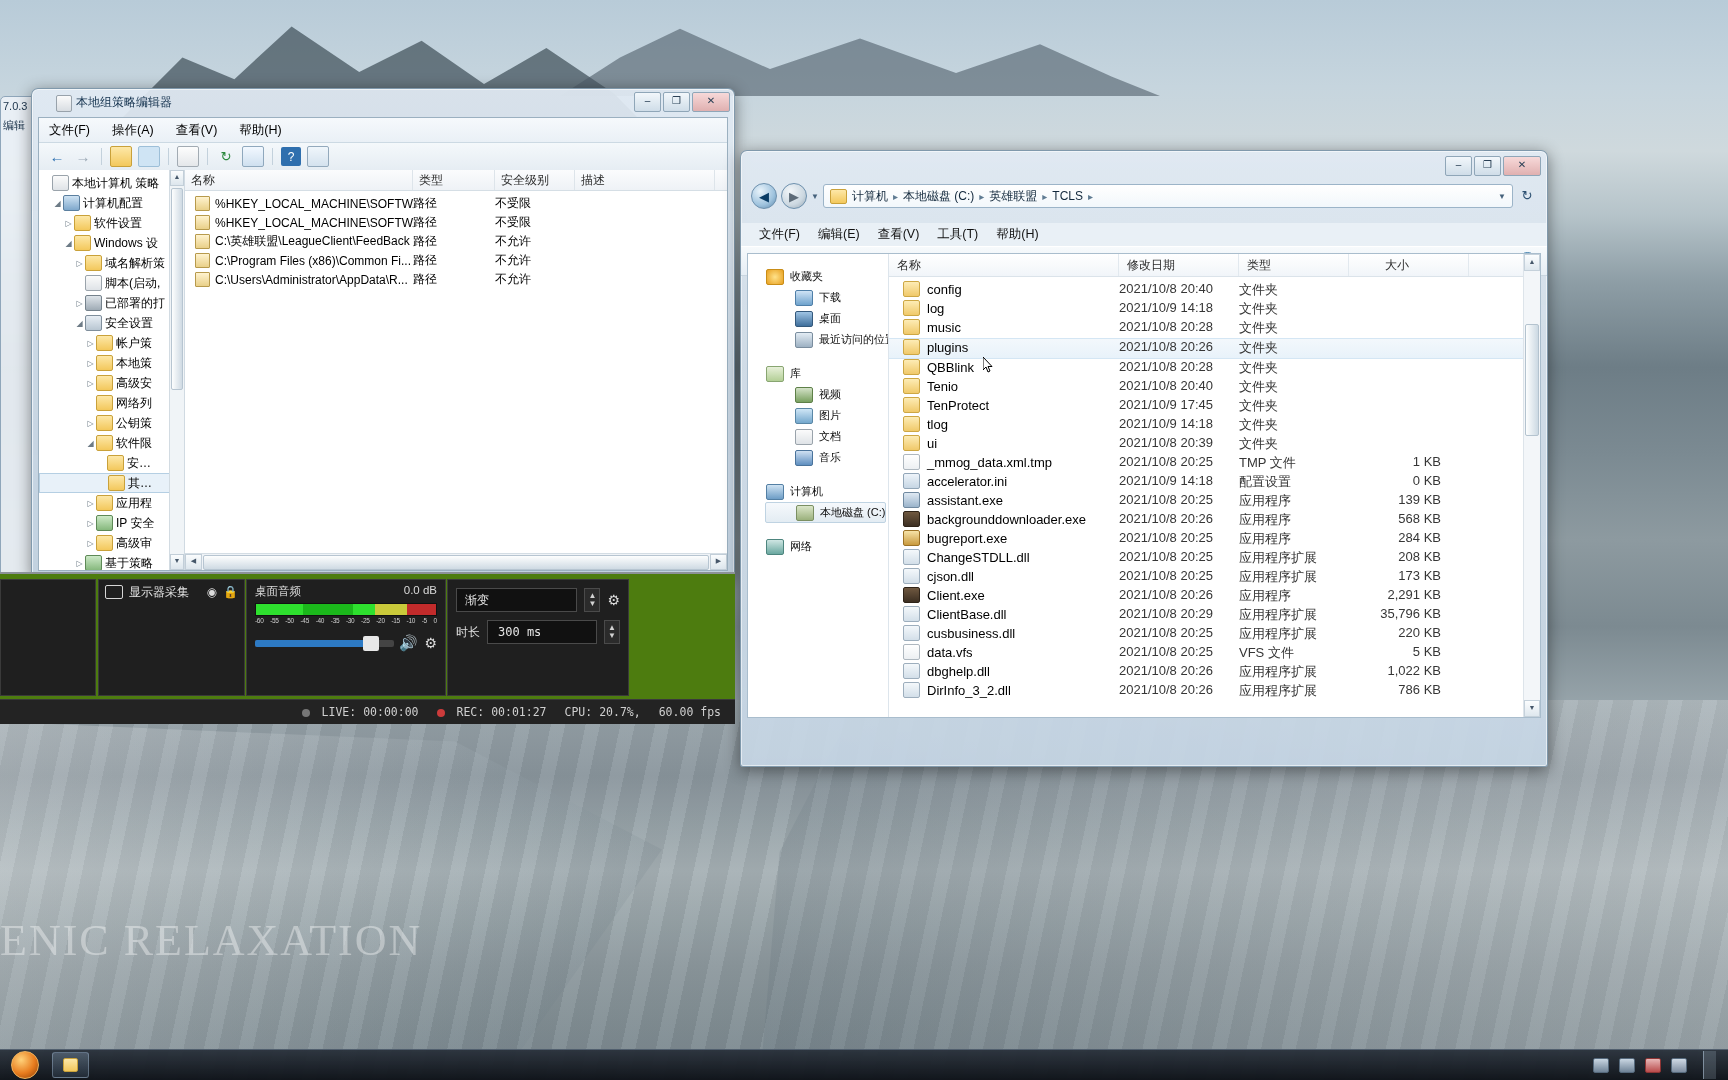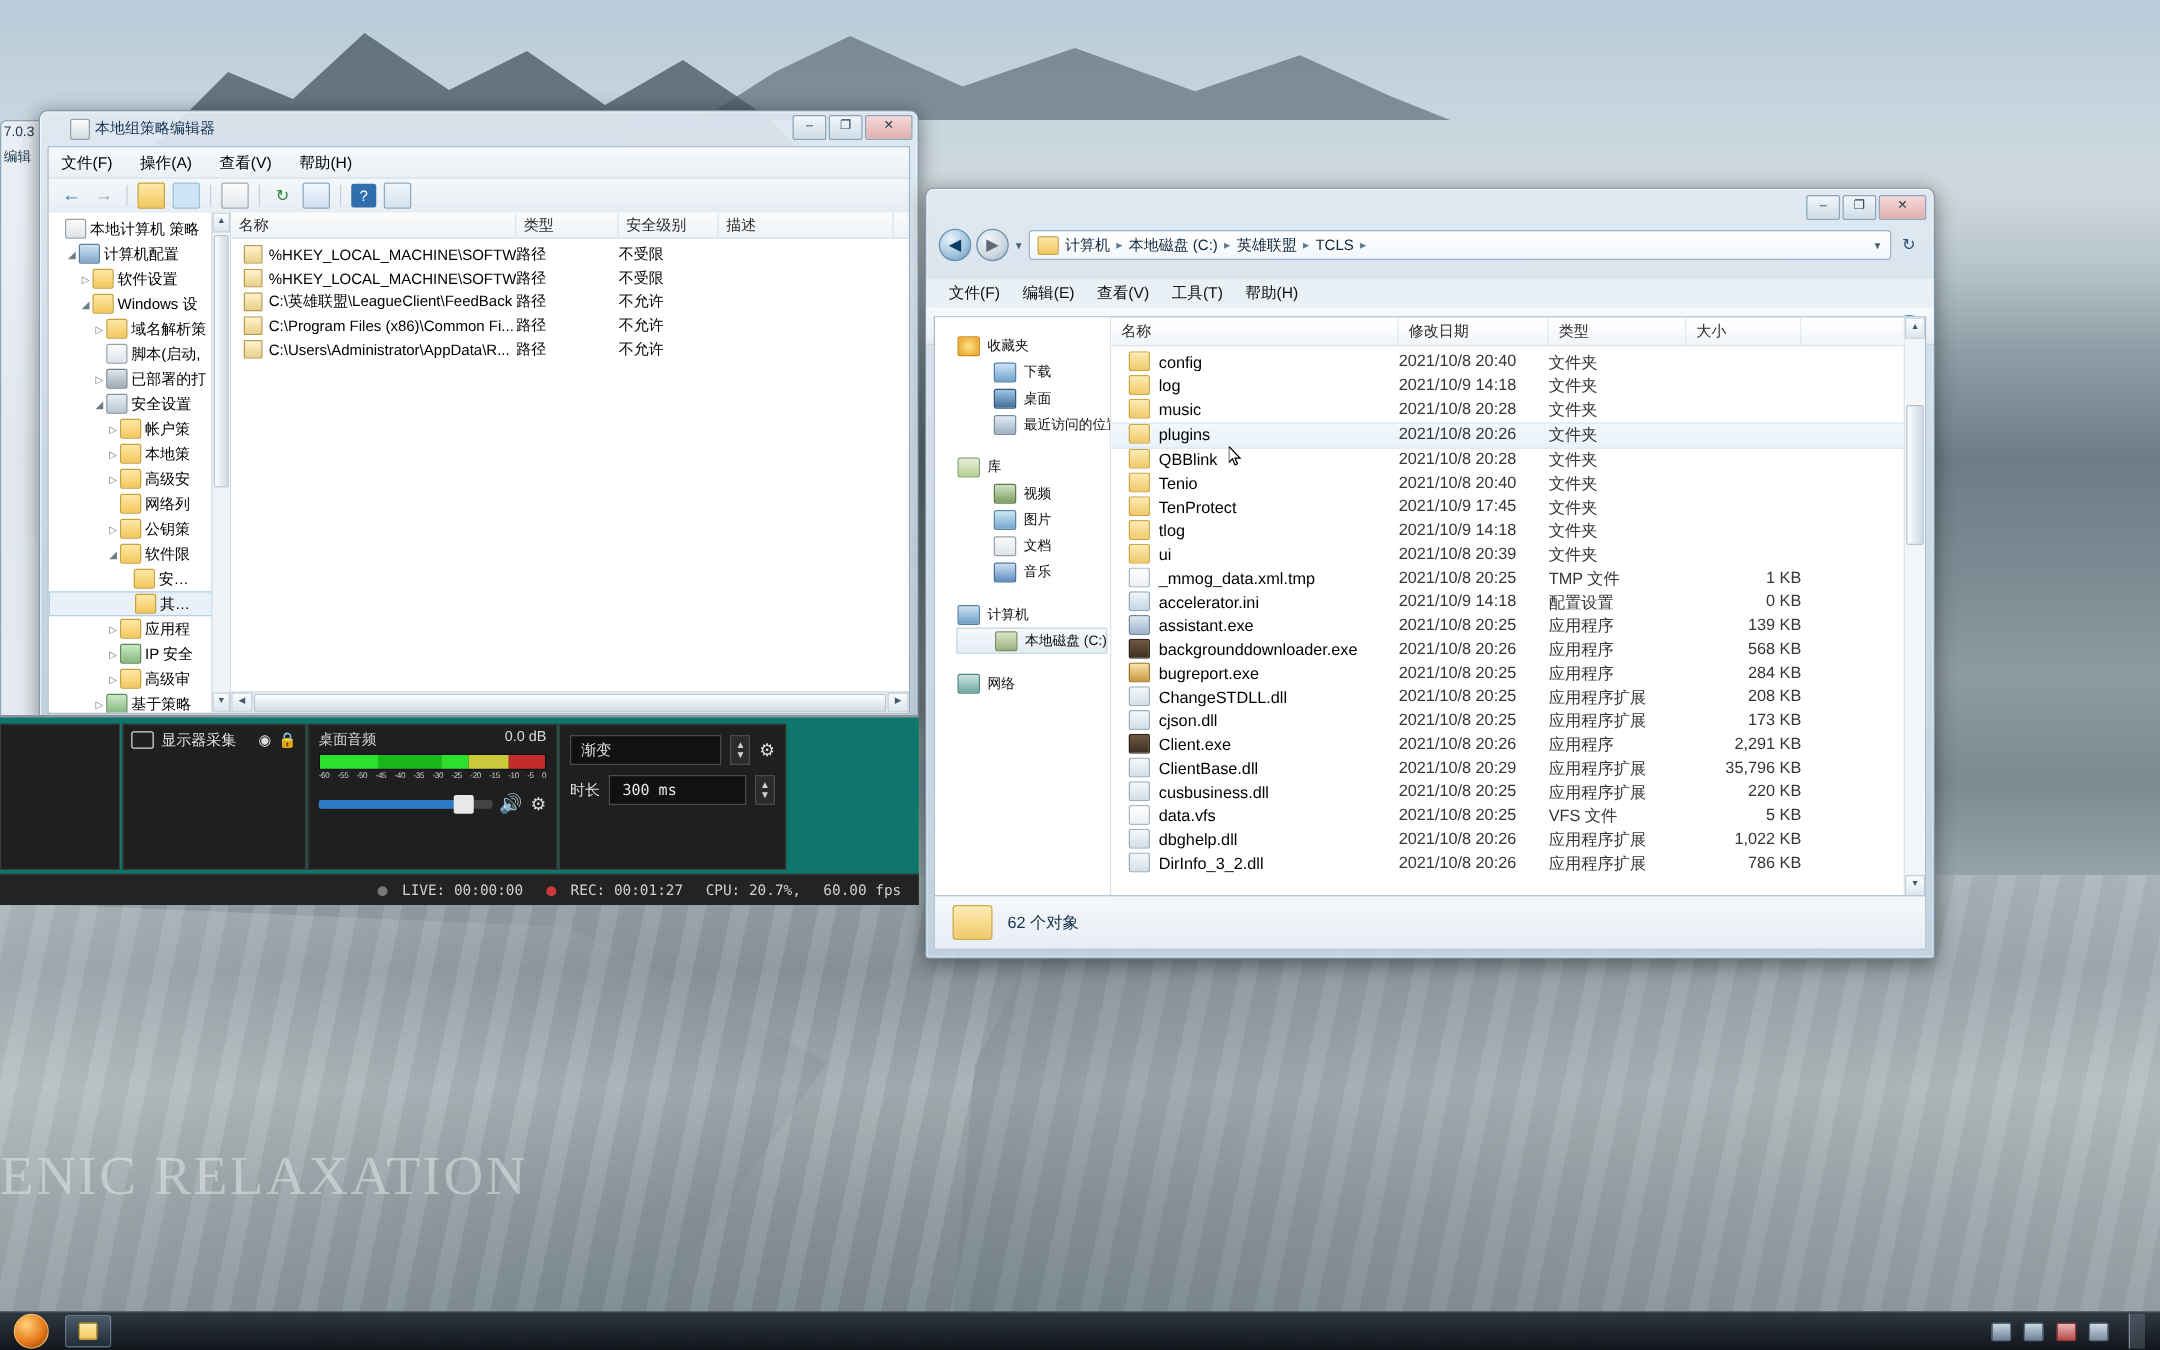--- a/index.html
+++ b/index.html
@@ -148,21 +148,21 @@
   .f-dll{background:linear-gradient(180deg,#f4f8fb,#d3dfe9);border:1px solid #9daebd;}
   .fvscroll{position:absolute;right:0;top:0;bottom:0;width:16px;background:#f3f6f9;border-left:1px solid #dde4ea;}
   .fv-arrow{height:15px;background:linear-gradient(180deg,#fbfdfe,#dee7ee);border:1px solid #c5d1db;text-align:center;font-size:7px;line-height:13px;color:#46576a;}
   .fv-thumb{position:absolute;left:1px;right:1px;top:70px;height:110px;background:linear-gradient(90deg,#fdfefe,#ccd9e3);border:1px solid #b4c3cf;border-radius:2px;}
   #statusbar{position:absolute;left:6px;right:6px;bottom:6px;height:42px;
     background:linear-gradient(180deg,#f5f8fb,#e6edf4);border:1px solid #b6c7d5;display:flex;align-items:center;gap:12px;padding-left:14px;}
   .sb-ico{width:30px;height:26px;background:linear-gradient(180deg,#fdecb5,#f0c96a);border:1px solid #cda744;border-radius:3px;}
   .sb-txt{font-size:13px;color:#16314a;}
 
   
-  #obs{position:absolute;left:0;top:572px;width:735px;height:150px;background:#0f766e;
+  #obs{position:absolute;left:0;top:572px;width:735px;height:150px;background:#4d7c0f;
     border-top:2px solid #8c9298;box-shadow:0 -1px 0 rgba(255,255,255,.12) inset;}
   .obs-sec{position:absolute;top:5px;bottom:28px;background:#1f1f1f;border:1px solid #3a3a3a;}
   #obs-sources{left:98px;width:145px;}
   .obs-srcrow{display:flex;align-items:center;height:24px;padding:0 6px;gap:6px;color:#e2e2e2;font-size:12px;}
   .mon-ico{width:16px;height:12px;border:1.5px solid #d6d6d6;border-radius:2px;}
   .eye{margin-left:auto;color:#dcdcdc;font-size:12px;}
   .lock{color:#d8b03a;font-size:12px;}
   .obs-srcbtns{position:absolute;left:98px;bottom:2px;width:145px;height:24px;display:flex;align-items:center;gap:12px;padding-left:8px;color:#dcdcdc;font-size:14px;}
   #obs-left{position:absolute;left:0;top:5px;width:94px;bottom:28px;background:#1f1f1f;border:1px solid #3a3a3a;}
   .obs-leftbtns{position:absolute;left:2px;bottom:2px;width:92px;height:24px;display:flex;align-items:center;gap:14px;padding-left:8px;color:#dcdcdc;font-size:14px;}
@@ -560,21 +560,21 @@
         <div class="nprow">
           <span class="npico i-net"></span>
           <span>网络</span>
         </div>
       </div>
     <div id="filepane">
       <div class="fhead" id="exp-cols">
           <div style="width: 230px;">名称</div>
           <div style="width: 120px;">修改日期</div>
           <div style="width: 110px;">类型</div>
-          <div style="width: 92px;">大小</div>
+          <div style="width: 92px; margin-left: 28px;">大小</div>
         </div>
       <div id="exp-rows" style="padding-top:4px;">
           <div class="frow">
             <div class="fn">
               <span class="fico f-folder"></span>
               <span>config</span>
             </div>
             <div class="fd">2021/10/8 20:40</div>
             <div class="ft">文件夹</div>
             <div class="fs"></div>
@@ -770,24 +770,20 @@
           </div>
         </div>
       <div class="fvscroll">
         <div class="fv-arrow">▲</div>
         <div class="fv-thumb"></div>
         <div class="fv-arrow" style="position:absolute;bottom:0;left:0;right:0;">▼</div>
       </div>
     </div>
   </div>
 
-  <div id="statusbar">
-    <span class="sb-ico"></span>
-    <span class="sb-txt">62 个对象</span>
-  </div>
 </div>
 
 <div id="obs">
   <div id="obs-left"></div>
   <div class="obs-leftbtns" id="obs-lbtns">
       <span>＋</span>
       <span>−</span>
       <span>⚙</span>
       <span>˄</span>
       <span>˅</span>

